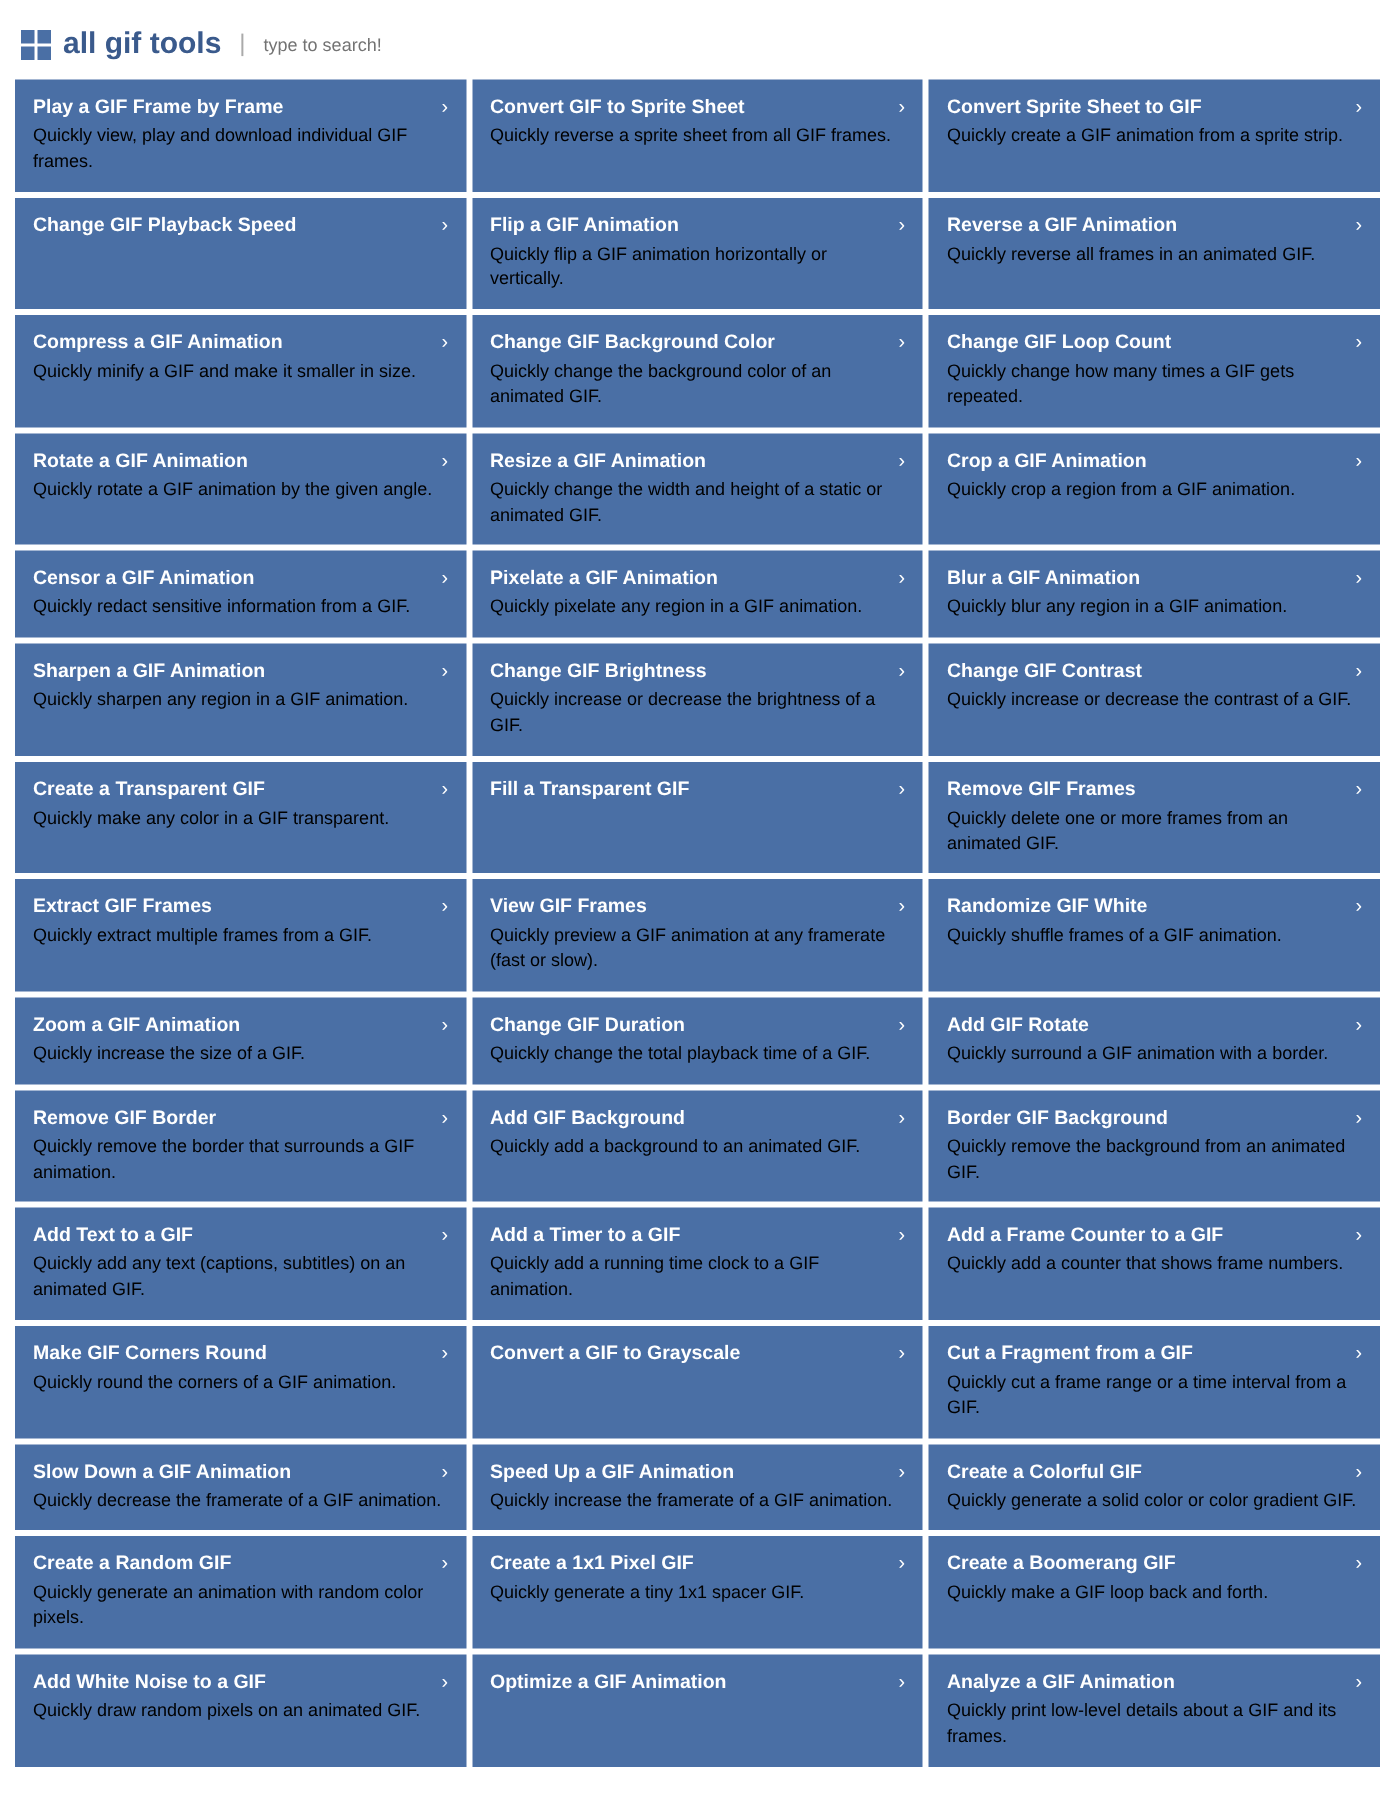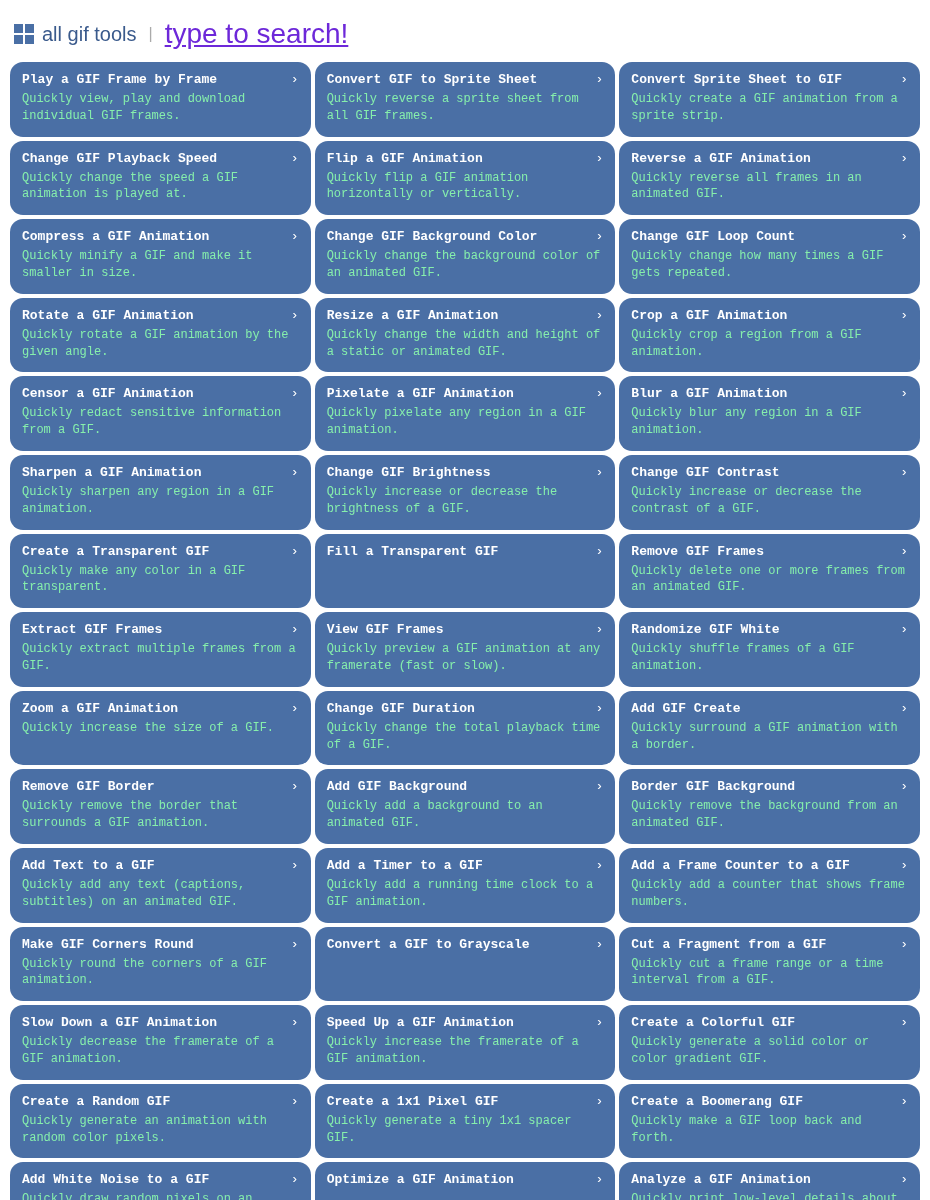--- a/index.html
+++ b/index.html
@@ -22,67 +22,65 @@
       width: 20px;
       height: 20px;
       flex-shrink: 0;
     }
     .grid-icon span {
       background: #4a6fa5;
       display: block;
     }
     .header-title {
       font-size: 20px;
-      font-weight: normal;
+      font-weight: bold;
       color: #3a5a8c;
     }
     .header-search {
-      font-size: 28px;
-      color: #6d28d9;
+      font-size: 12px;
+      color: #737373;
       font-style: normal;
-      text-decoration: underline;
     }
     .divider {
       color: #aaa;
       margin: 0 4px;
     }
     .tools-grid {
       display: grid;
       grid-template-columns: 1fr 1fr 1fr;
       gap: 4px;
     }
     .tool-card {
       background: #4a6fa5;
       color: #fff;
       padding: 10px 12px 12px 12px;
       cursor: pointer;
       text-decoration: none;
       display: block;
-      border-radius: 13px;
-      font-family: Liberation Mono, monospace;
+      border-radius: 0;
     }
     .tool-card-header {
       display: flex;
       justify-content: space-between;
       align-items: center;
       margin-bottom: 4px;
     }
     .tool-name {
       font-size: 13px;
       font-weight: bold;
       color: #fff;
     }
     .tool-arrow {
       color: #fff;
       font-size: 13px;
       flex-shrink: 0;
     }
     .tool-desc {
       font-size: 12px;
-      color: #86efac;
+      color: #000000;
       line-height: 1.4;
     }
   </style>
 </head>
 <body>
 
 <div class="header">
   <div class="grid-icon">
     <span></span>
       <span></span>
@@ -114,21 +112,20 @@
         <span class="tool-name">Convert Sprite Sheet to GIF</span>
         <span class="tool-arrow">›</span>
       </div>
       <div class="tool-desc">Quickly create a GIF animation from a sprite strip.</div>
     </a>
     <a class="tool-card" href="#">
       <div class="tool-card-header">
         <span class="tool-name">Change GIF Playback Speed</span>
         <span class="tool-arrow">›</span>
       </div>
-      <div class="tool-desc">Quickly change the speed a GIF animation is played at.</div>
     </a>
     <a class="tool-card" href="#">
       <div class="tool-card-header">
         <span class="tool-name">Flip a GIF Animation</span>
         <span class="tool-arrow">›</span>
       </div>
       <div class="tool-desc">Quickly flip a GIF animation horizontally or vertically.</div>
     </a>
     <a class="tool-card" href="#">
       <div class="tool-card-header">
@@ -271,21 +268,21 @@
     </a>
     <a class="tool-card" href="#">
       <div class="tool-card-header">
         <span class="tool-name">Change GIF Duration</span>
         <span class="tool-arrow">›</span>
       </div>
       <div class="tool-desc">Quickly change the total playback time of a GIF.</div>
     </a>
     <a class="tool-card" href="#">
       <div class="tool-card-header">
-        <span class="tool-name">Add GIF Create</span>
+        <span class="tool-name">Add GIF Rotate</span>
         <span class="tool-arrow">›</span>
       </div>
       <div class="tool-desc">Quickly surround a GIF animation with a border.</div>
     </a>
     <a class="tool-card" href="#">
       <div class="tool-card-header">
         <span class="tool-name">Remove GIF Border</span>
         <span class="tool-arrow">›</span>
       </div>
       <div class="tool-desc">Quickly remove the border that surrounds a GIF animation.</div>

